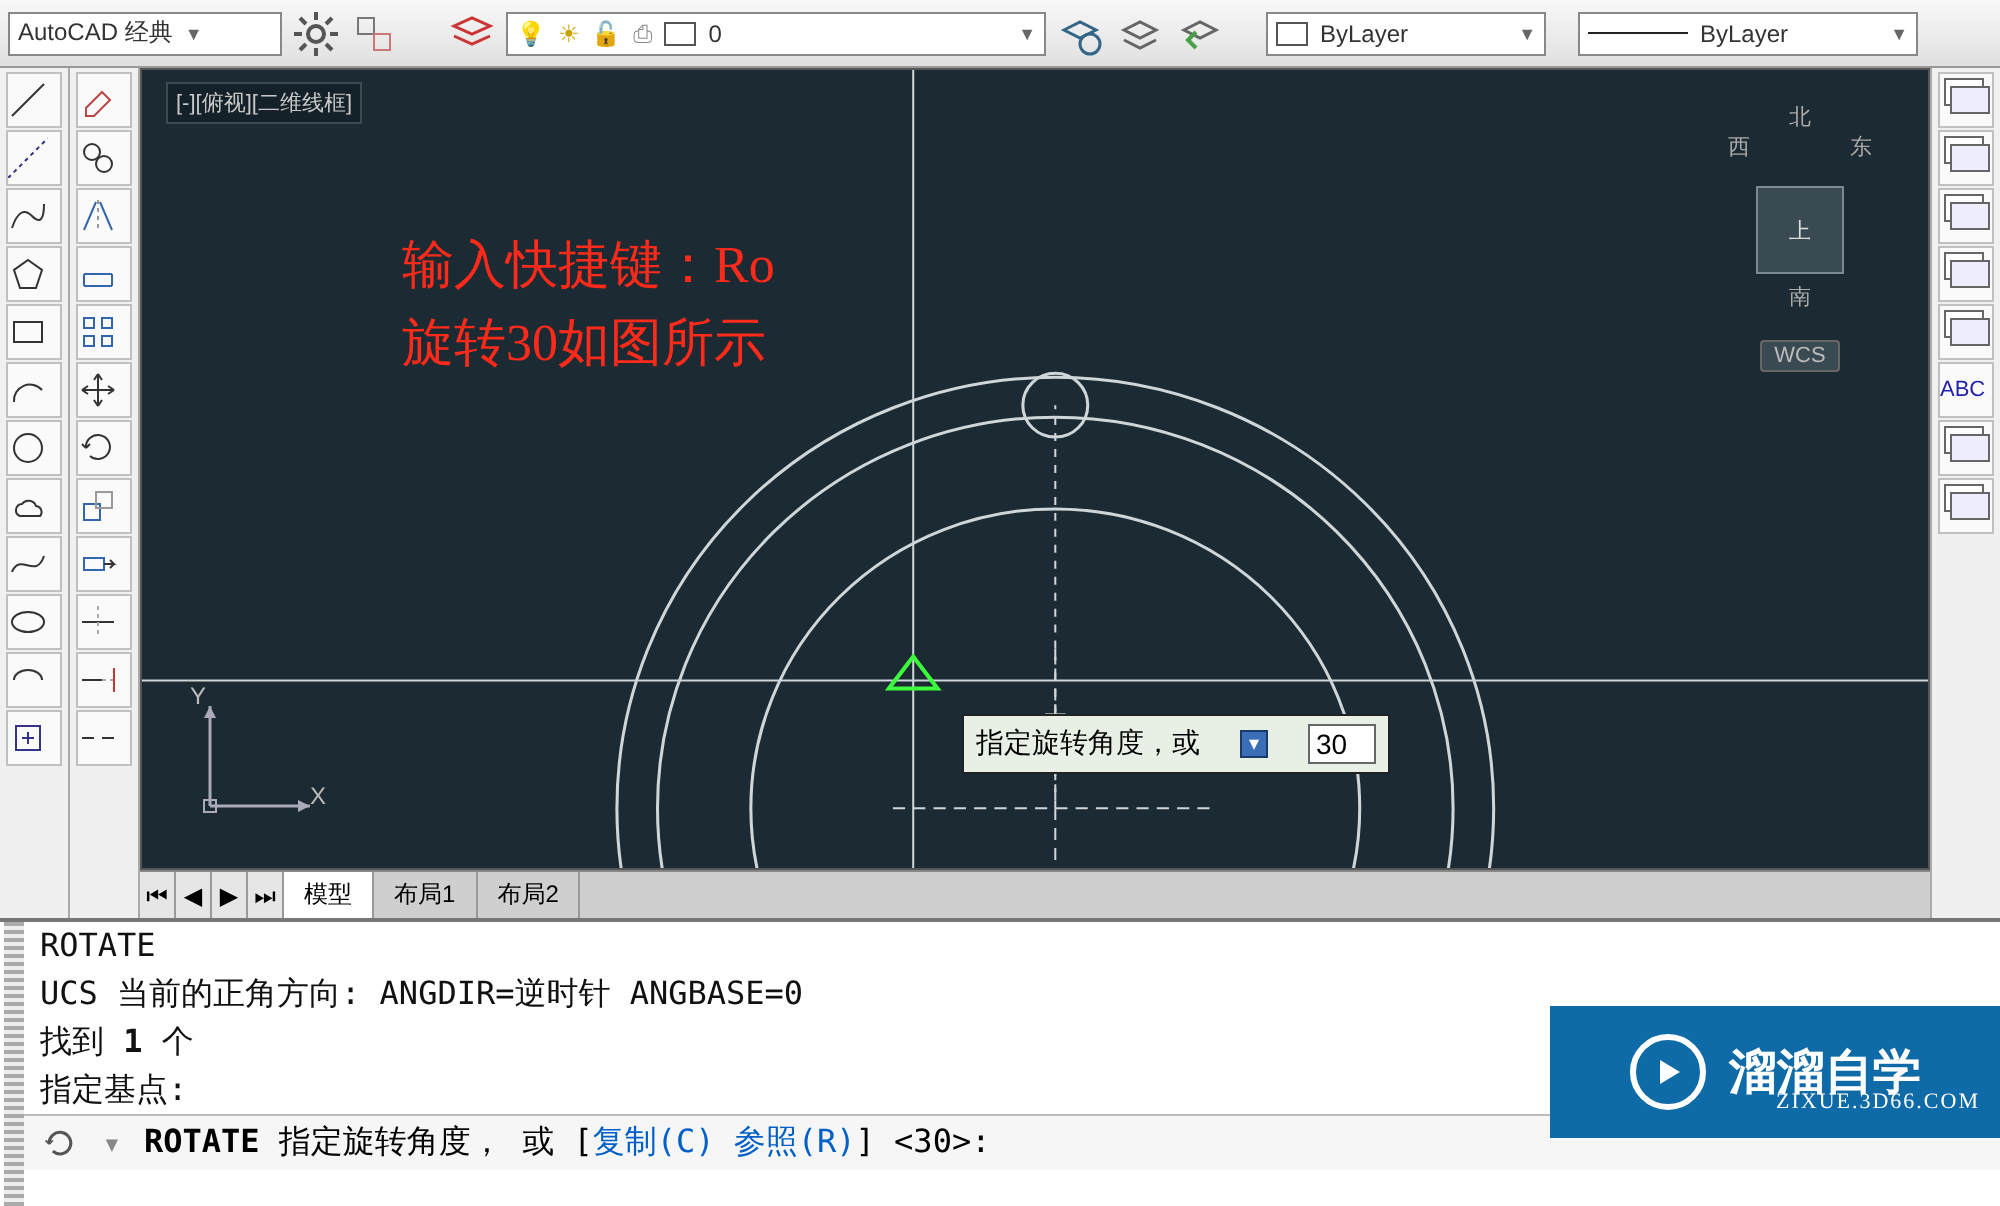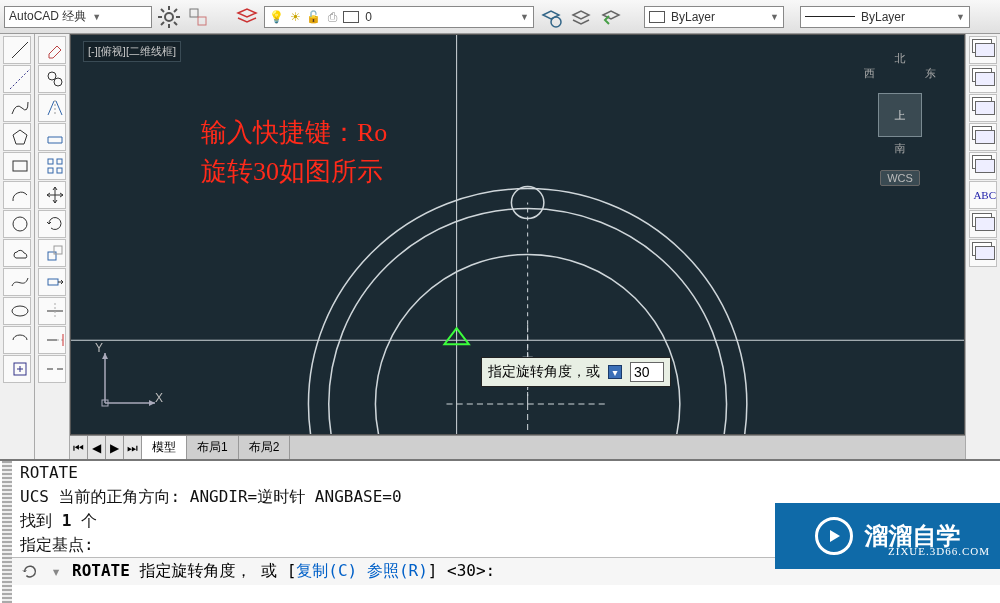--- a/index.html
+++ b/index.html
@@ -38,21 +38,21 @@
 }
 .toolcol {
   width: 35px; background: #f0f0f0; border-right: 1px solid #aaa;
   display: flex; flex-direction: column; align-items: center; gap: 1px;
   padding-top: 2px;
 }
 .toolcol.right { border-left: 1px solid #aaa; border-right: none; }
 .toolcol .tool {
   width: 28px; height: 28px; border: 1px solid #c0c0c0;
   background: #fafafa;
-  display: flex; align-items: center; justify-content: flex-end; font-family: Liberation Serif, serif;
+  display: flex; align-items: center; justify-content: flex-start;
 }
 .toolcol .tool svg { width: 20px; height: 20px; }
 
 
 .canvas-wrap {
   flex: 1; display: flex; flex-direction: column;
   background: #1b2a33;
   position: relative;
 }
 .canvas {
@@ -80,21 +80,21 @@
   color:#ddd; font-size:11px;
 }
 .viewcube .wcs {
   margin-top: 14px; background:#3a4a52;border:1px solid #666;
   display:inline-block;padding:1px 6px;border-radius:2px;color:#bbb;
 }
 
 .prompt-box {
   position: absolute; left: 410px; top: 322px;
   background: #e8efe4; border: 1px solid #222; padding: 4px 6px;
-  display: flex; align-items: center; gap: 8px; font-size: 14px;
+  display: flex; align-items: center; gap: 20px; font-size: 14px;
 }
 .prompt-box .icn {
   width: 14px; height: 14px; background:#3a6fb7;border:1px solid #1a3a6a;
   color:#fff;font-size:10px;display:flex;align-items:center;justify-content:center;
 }
 .prompt-box input {
   width: 34px; border: 1px solid #666; font-size: 14px; padding: 1px 3px;
 }
 
 .ucs-icon { position:absolute; left:24px; bottom:18px; color:#bbb; font-size:12px; }
@@ -146,21 +146,21 @@
 
 .toolcol.right .stack { width: 26px; height: 20px; position: relative; margin-bottom:2px;}
 .toolcol.right .stack span{position:absolute;width:20px;height:14px;border:1px solid #666;background:#fff;}
 .toolcol.right .stack span:nth-child(1){left:2px;top:0;}
 .toolcol.right .stack span:nth-child(2){left:5px;top:4px;background:#eef;}
 </style>
 </head>
 <body>
 
 <div class="ribbon">
-  <div class="combo" style="width:148px">
+  <div class="combo" style="width:137px">
     <span>AutoCAD 经典</span>
     <span class="caret">▼</span>
   </div>
   <div class="icon-btn">
     <svg viewBox="0 0 24 24">
         <circle cx="12" cy="12" r="4" fill="none" stroke="#555" stroke-width="2"></circle>
         <g stroke="#555" stroke-width="2">
           <line x1="12" y1="1" x2="12" y2="5"></line>
           <line x1="12" y1="19" x2="12" y2="23"></line>
           <line x1="1" y1="12" x2="5" y2="12"></line>

